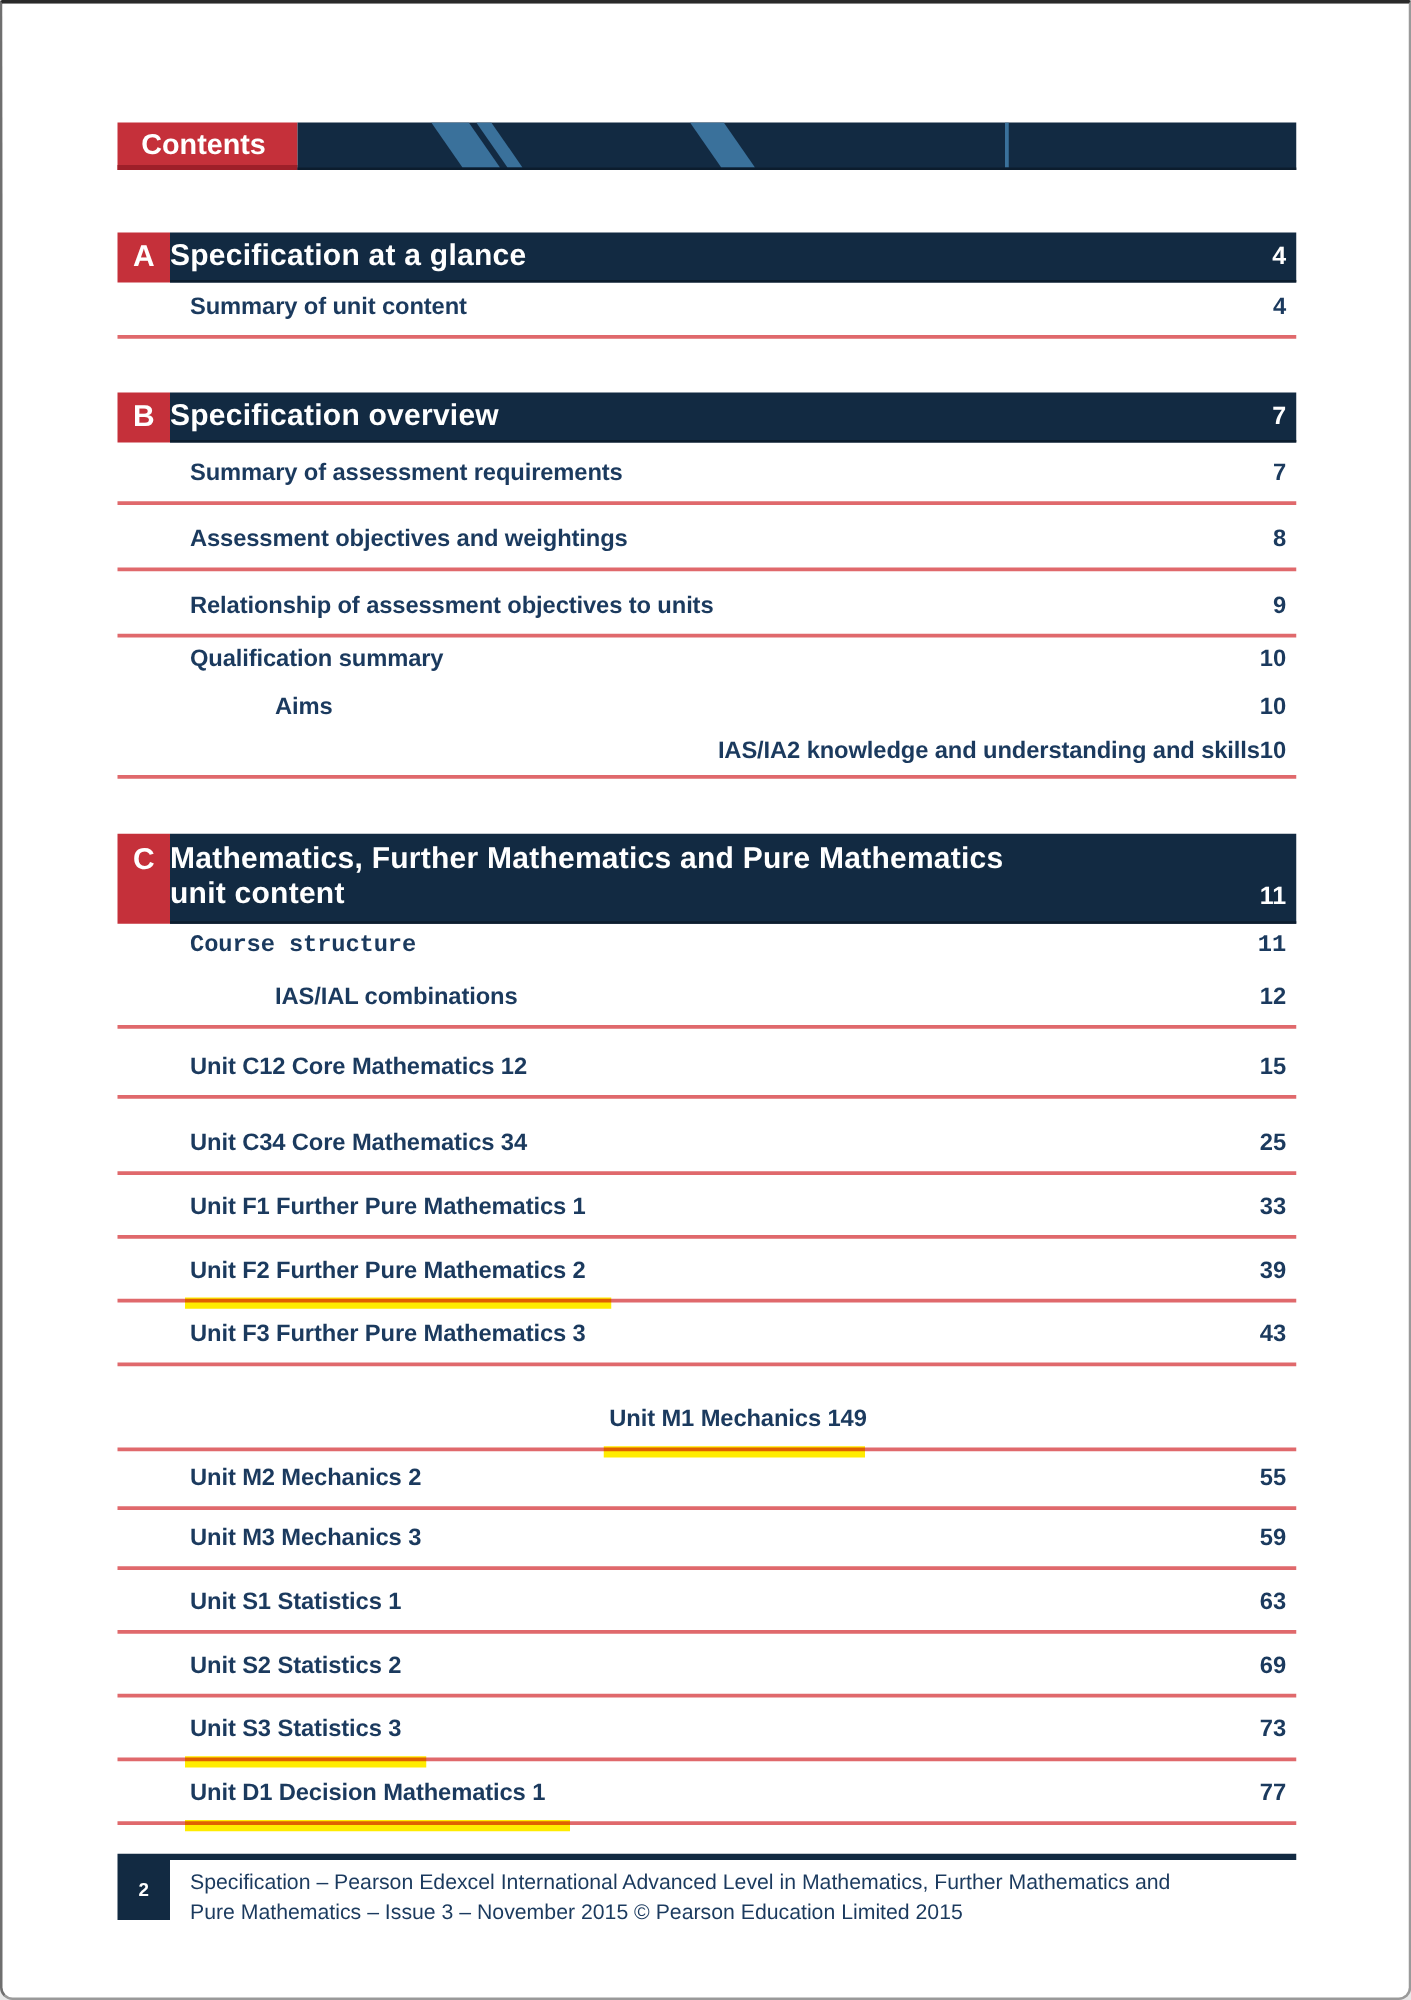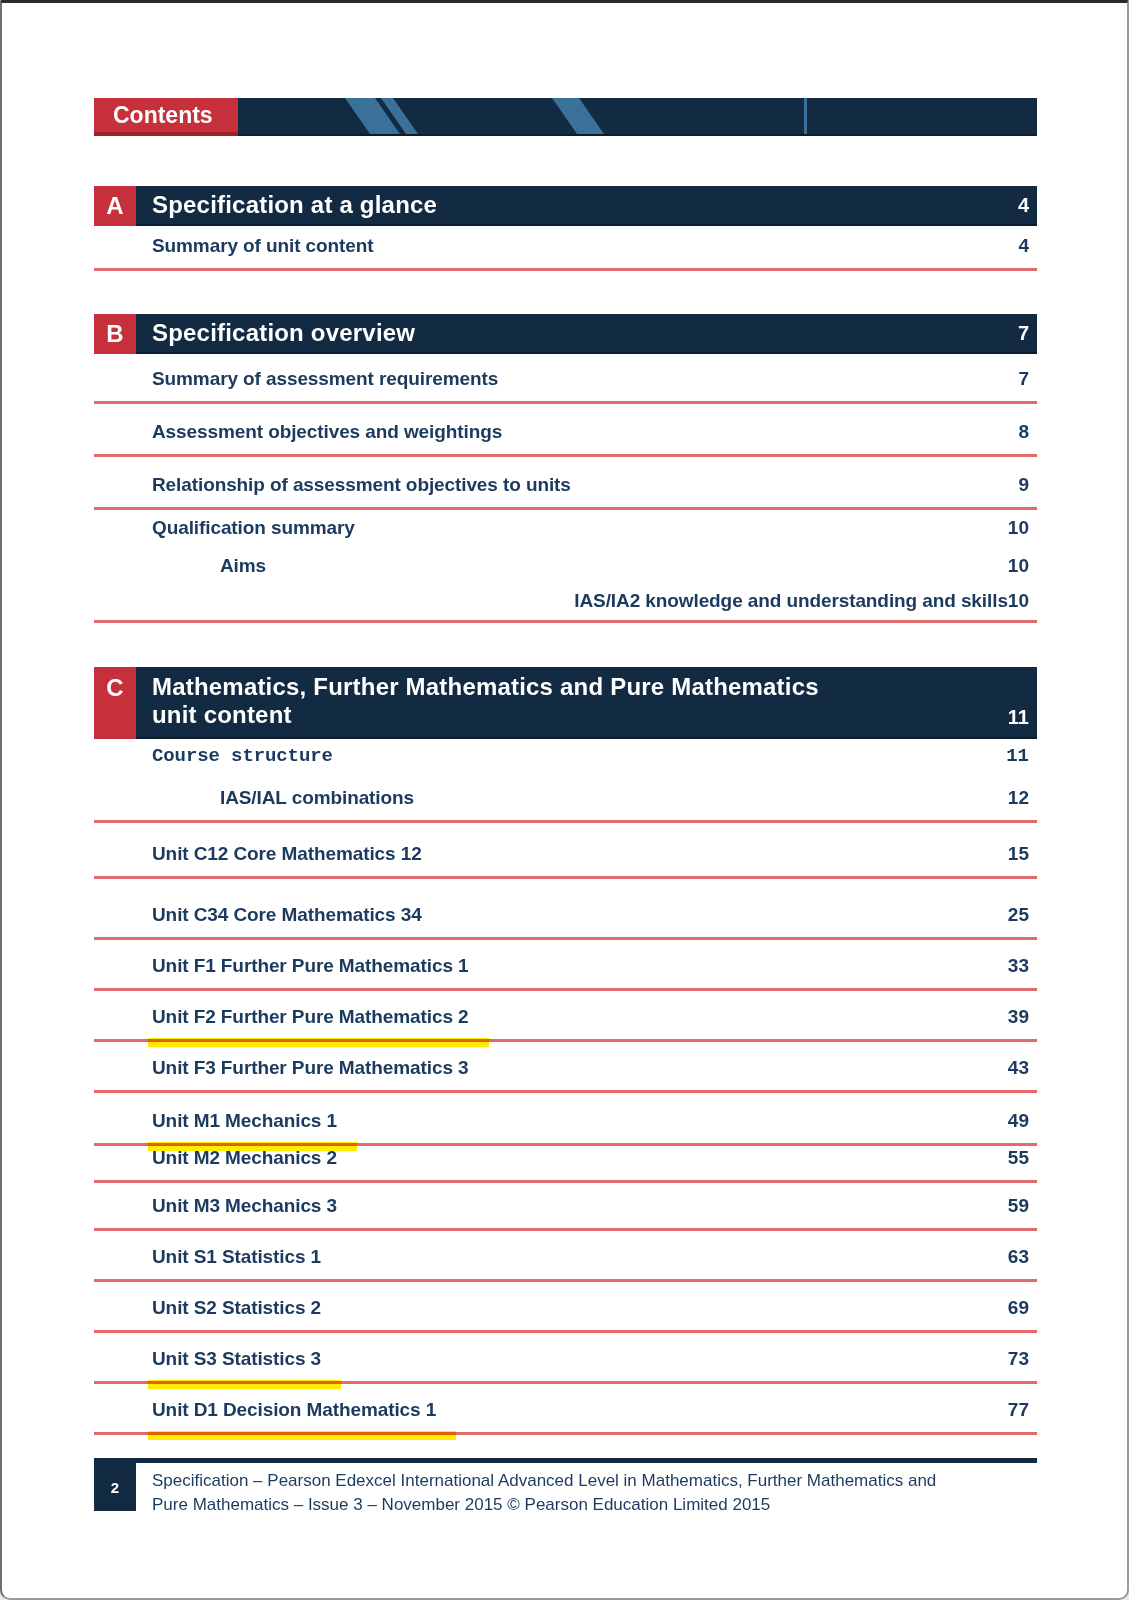--- a/index.html
+++ b/index.html
@@ -44,21 +44,21 @@
   
   .section-bar{ display:flex; }
   .letter-box{
     width:42px; background:var(--red); color:#fff;
     font-weight:bold; font-size:24px;
     display:flex; justify-content:center; align-items:center;
   }
   .bar-main{
     flex:1; background:var(--navy); color:#fff;
     display:flex; justify-content:space-between; align-items:center;
-    padding:0 8px 0 16px;
+    padding:0 8px 0 0;
     border-bottom:2px solid var(--navy-dark);
   }
   .bar-title{ font-weight:bold; font-size:24px; letter-spacing:.2px; line-height:28px; }
   .bar-page{ font-weight:bold; font-size:20px; }
   .section-bar.tall{ height:72px; }
   .section-bar.tall .letter-box{ align-items:flex-start; padding-top:7px; }
   .section-bar.tall .bar-main{ align-items:flex-end; padding-bottom:8px; }
   .section-bar:not(.tall){ height:40px; }
 
   
@@ -201,25 +201,25 @@
     <span class="toc-page">33</span>
   </div>
             <div class="toc-row rule highlight" style="height: 51px;">
     <span class="toc-label">Unit F2 Further Pure Mathematics 2</span>
     <span class="toc-page">39</span>
   </div>
             <div class="toc-row rule" style="height: 51px;">
     <span class="toc-label">Unit F3 Further Pure Mathematics 3</span>
     <span class="toc-page">43</span>
   </div>
-            <div class="toc-row rule highlight" style="height: 53px;">
+            <div class="toc-row rule highlight" style="height: 68px; justify-content: center;">
     <span class="toc-label">Unit M1 Mechanics 1</span>
     <span class="toc-page">49</span>
   </div>
-            <div class="toc-row rule" style="height: 37px; text-align: right;">
+            <div class="toc-row rule" style="height: 47px; text-align: right;">
     <span class="toc-label">Unit M2 Mechanics 2</span>
     <span class="toc-page">55</span>
   </div>
             <div class="toc-row rule" style="height: 48px;">
     <span class="toc-label">Unit M3 Mechanics 3</span>
     <span class="toc-page">59</span>
   </div>
             <div class="toc-row rule" style="height: 51px;">
     <span class="toc-label">Unit S1 Statistics 1</span>
     <span class="toc-page">63</span>

